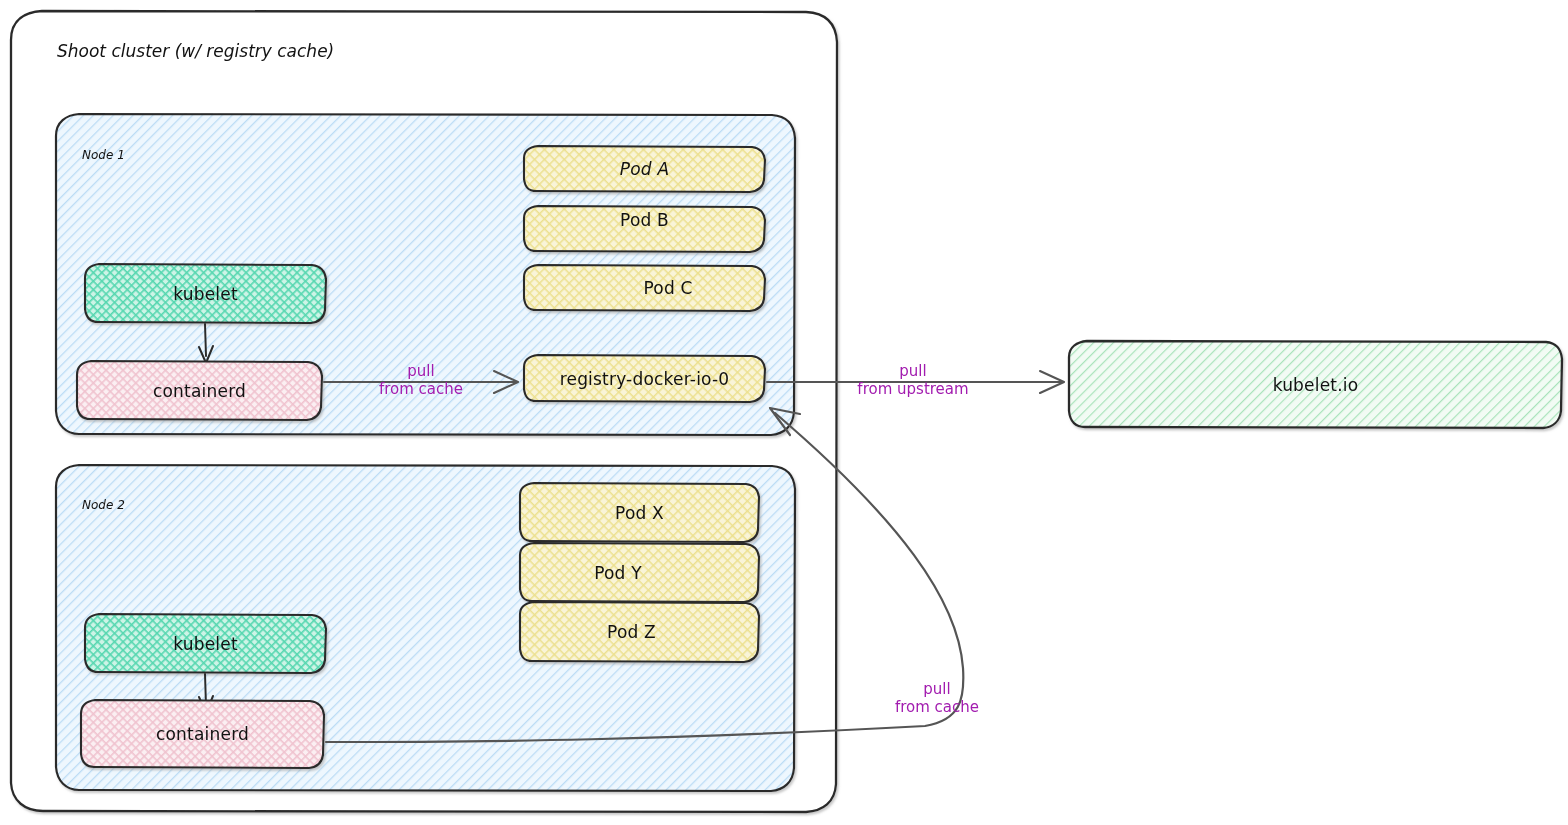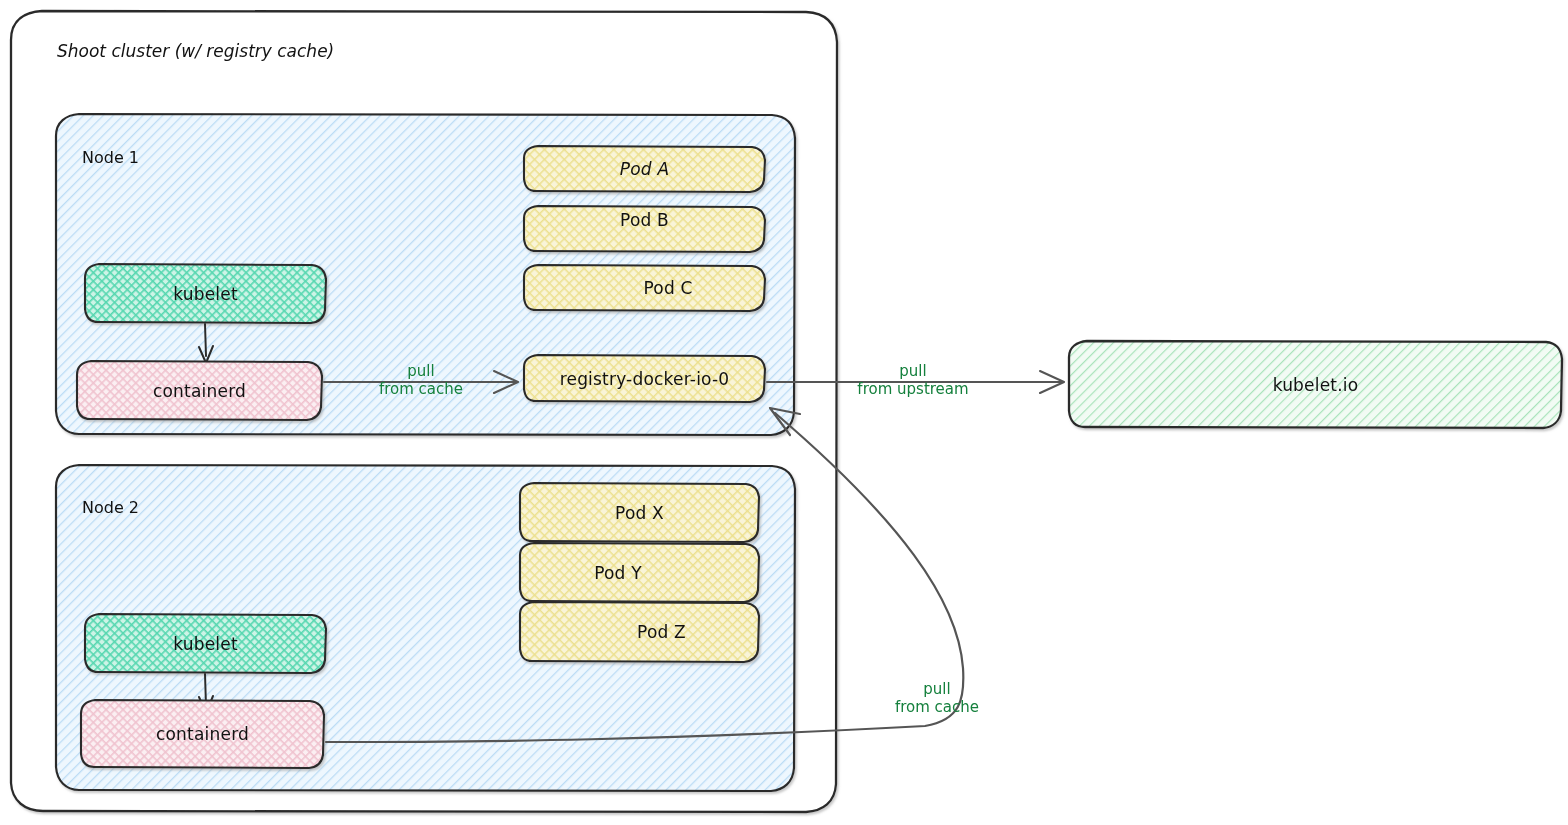--- a/index.html
+++ b/index.html
@@ -29,33 +29,34 @@
     align-items: center;
     justify-content: center;
     font-size: 17px;
     color: #111111;
     letter-spacing: 0.2px;
   }
 
   
   .group-title {
     position: absolute;
-    font-size: 16px;
+    font-size: 12px;
+    font-style: italic;
     color: #111111;
   }
   .group-title.big {
     font-size: 17px;
     font-style: normal;
   }
 
   
   .edge-label {
     position: absolute;
     font-size: 15px;
-    color: #15803d;
+    color: #a21caf;
     text-align: center;
     line-height: 1.22;
   }
   .edge-label span { display: block; }
 </style>
 </head>
 <body>
 
 <svg id="canvas" viewBox="0 0 1568 825" xmlns="http://www.w3.org/2000/svg">
   <defs>
@@ -310,21 +311,21 @@
 <div class="box-label" style="left:524px; top:206px; width:241px; height:28px;">Pod B</div>
 <div class="box-label" style="left:524px; top:265px; width:288px; height:46px;">Pod C</div>
 
 <div class="box-label" style="left:524px; top:355px; width:241px; height:47px;">registry-docker-io-0</div>
 
 <div class="box-label" style="left:85px; top:614px; width:241px; height:59px;">kubelet</div>
 <div class="box-label" style="left:81px; top:700px; width:243px; height:68px;">containerd</div>
 
 <div class="box-label" style="left:520px; top:483px; width:239px; height:59px;">Pod X</div>
 <div class="box-label" style="left:520px; top:543px; width:196px; height:59px;">Pod Y</div>
-<div class="box-label" style="left:542px; top:602px; width:239px; height:60px;">Pod Z</div>
+<div class="box-label" style="left:512px; top:602px; width:239px; height:60px;">Pod Z</div>
 
 <div class="box-label" style="left:1069px; top:341px; width:493px; height:87px;">kubelet.io</div>
 
 <div class="edge-label" style="left:356px; top:362px; width:130px;">
   <span>pull</span>
   <span>from cache</span>
 </div>
 
 <div class="edge-label" style="left:833px; top:362px; width:160px;">
   <span>pull</span>

